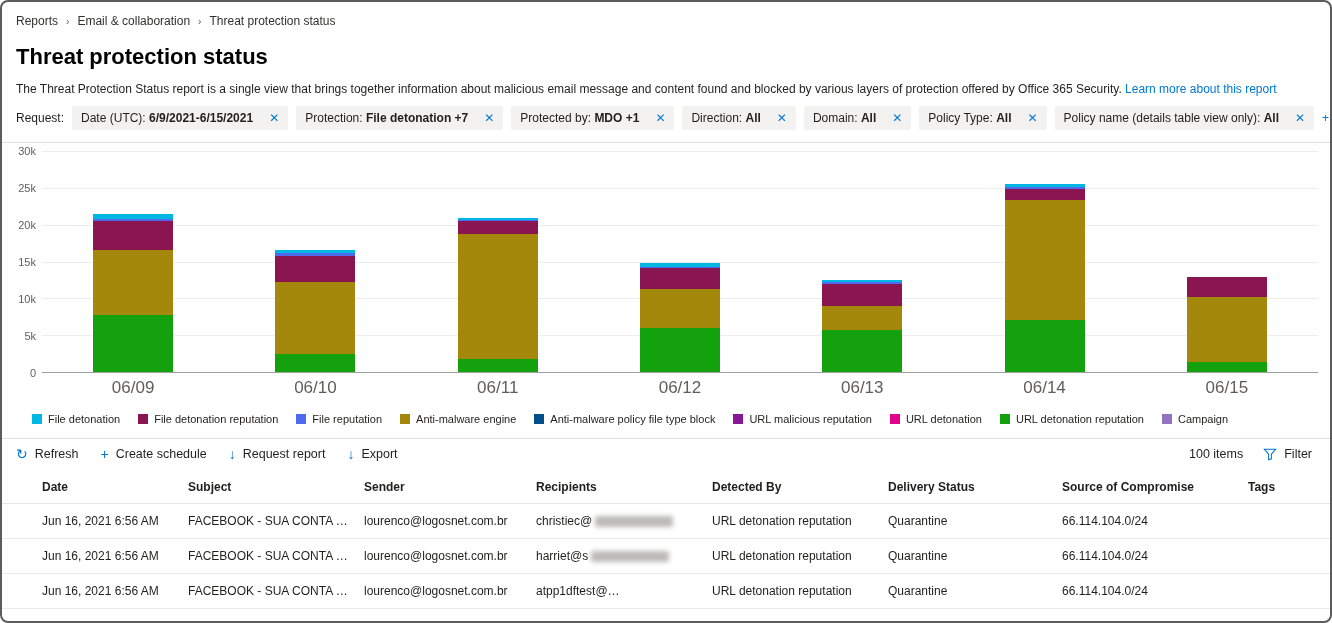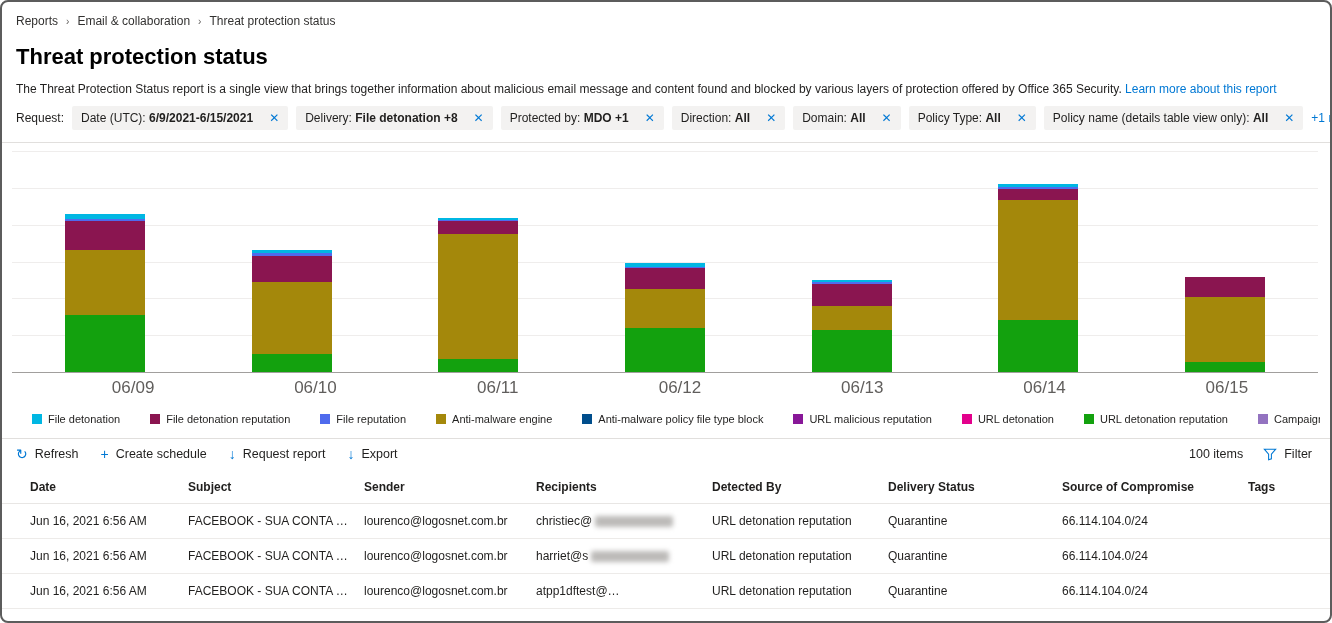--- a/index.html
+++ b/index.html
@@ -22,33 +22,33 @@
   .yaxis { width: 30px; position: relative; height: 222px; flex: none; }
   .ylab { position: absolute; right: 6px; transform: translateY(-50%); font-size: 11px; color: #605e5c; }
   .plot { flex: 1; position: relative; height: 222px; border-bottom: 1px solid #a19f9d; }
   .grid { position: absolute; left: 0; right: 0; height: 1px; background: #efedec; }
   .cols { position: absolute; left: 0; right: 0; top: 0; bottom: 0; display: flex; }
   .col { flex: 1; display: flex; justify-content: center; align-items: flex-end; height: 100%; }
   .bar { width: 80px; height: 100%; display: flex; flex-direction: column-reverse; }
   .seg { width: 100%; }
   .xlabels { display: flex; margin-left: 30px; padding-top: 5px; }
   .xlab { flex: 1; text-align: center; font-size: 17px; color: #605e5c; }
-  .legend { display: flex; gap: 30px; align-items: center; margin: 15px 10px 0 30px; font-size: 11px; white-space: nowrap; overflow: hidden; }
+  .legend { display: flex; gap: 18px; align-items: center; margin: 15px 10px 0 30px; font-size: 11px; white-space: nowrap; overflow: hidden; }
   .lg { display: flex; gap: 6px; align-items: center; cursor: pointer; }
   .sw { width: 10px; height: 10px; flex: none; }
   .toolbar { display: flex; align-items: center; gap: 22px; padding: 8px 18px 8px 14px; border-top: 1px solid #e1dfdd; margin-top: 13px; font-size: 12.5px; white-space: nowrap; }
   .tb { display: flex; align-items: center; gap: 7px; cursor: pointer; }
   .tbi { color: #0078d4; font-size: 14px; line-height: 1; }
   .redbox { border: 2px solid #e81123; border-radius: 4px; padding: 4px 12px; display: flex; gap: 28px; align-items: center; }
   .dd { display: flex; align-items: center; gap: 8px; cursor: pointer; }
   .right { margin-left: auto; display: flex; gap: 20px; align-items: center; }
   table { width: 100%; border-collapse: collapse; table-layout: fixed; }
   th { text-align: left; font-weight: 700; font-size: 12px; padding: 11px 8px 9px; color: #201f1e; border-bottom: 1px solid #e8e6e4; overflow: hidden; white-space: nowrap; }
   td { font-size: 12px; padding: 10px 8px; border-bottom: 1px solid #edebe9; overflow: hidden; white-space: nowrap; text-overflow: ellipsis; }
-  th:first-child, td:first-child { padding-left: 28px; margin-left: 44px; }
+  th:first-child, td:first-child { padding-left: 40px; margin-left: 44px; }
   tbody tr { cursor: pointer; }
   .blur { display: inline-block; width: 78px; height: 11px; background: #bcbab8; border-radius: 2px; filter: blur(2.5px); vertical-align: middle; margin: 0 3px; }
 </style>
 </head>
 <body>
 
 <div class="frame">
 
   <div class="breadcrumb">
     <span class="crumb">Reports</span>
@@ -64,21 +64,21 @@
     <span>The Threat Protection Status report is a single view that brings together information about malicious email message and content found and blocked by various layers of protection offered by Office 365 Security.</span>
     <span class="link">Learn more about this report</span>
   </div>
 
   <div class="filters">
     <span>Request:</span>
     <span class="chips" id="chips"><span class="chip">
           <span><span>Date (UTC): </span><b>6/9/2021-6/15/2021</b></span>
           <span class="x">✕</span>
         </span><span class="chip">
-          <span><span>Delivery: </span><b>File detonation +8</b></span>
+          <span><span>Protection: </span><b>File detonation +7</b></span>
           <span class="x">✕</span>
         </span><span class="chip">
           <span><span>Protected by: </span><b>MDO +1</b></span>
           <span class="x">✕</span>
         </span><span class="chip">
           <span><span>Direction: </span><b>All</b></span>
           <span class="x">✕</span>
         </span><span class="chip">
           <span><span>Domain: </span><b>All</b></span>
           <span class="x">✕</span>
@@ -89,20 +89,29 @@
           <span><span>Policy name (details table view only): </span><b>All</b></span>
           <span class="x">✕</span>
         </span></span>
     <span class="link">+1 more</span>
   </div>
 
   <hr class="divider">
 
   <div class="chart-wrap">
     <div class="chart">
+      <div class="yaxis" id="yaxis">
+          <span class="ylab" style="top: 0%;">30k</span>
+          <span class="ylab" style="top: 16.6667%;">25k</span>
+          <span class="ylab" style="top: 33.3333%;">20k</span>
+          <span class="ylab" style="top: 50%;">15k</span>
+          <span class="ylab" style="top: 66.6667%;">10k</span>
+          <span class="ylab" style="top: 83.3333%;">5k</span>
+          <span class="ylab" style="top: 100%;">0</span>
+        </div>
       <div class="plot">
         <div id="grids">
             <div class="grid" style="top: 0%;"></div>
             <div class="grid" style="top: 16.6667%;"></div>
             <div class="grid" style="top: 33.3333%;"></div>
             <div class="grid" style="top: 50%;"></div>
             <div class="grid" style="top: 66.6667%;"></div>
             <div class="grid" style="top: 83.3333%;"></div>
           </div>
         <div class="cols" id="cols">

